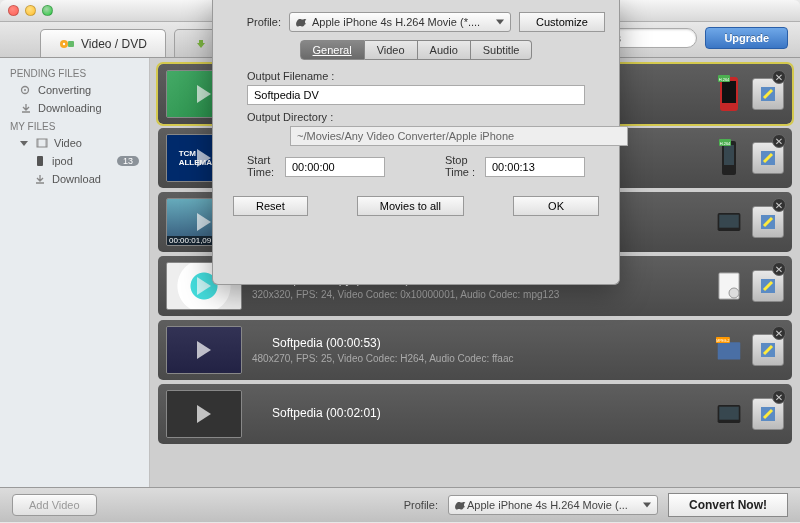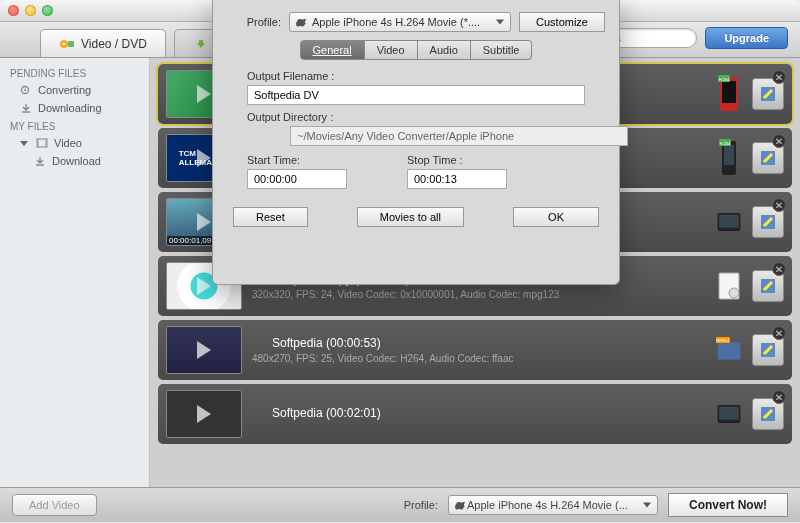--- a/index.html
+++ b/index.html
@@ -62,21 +62,21 @@
 .subtab { padding: 3px 12px; background: linear-gradient(#e8e8e8,#d0d0d0); border: 1px solid #888; font-size: 11px; cursor:pointer; }
 .subtab + .subtab { border-left: none; }
 .subtab:first-child { border-radius: 4px 0 0 4px; text-decoration: underline; }
 .subtab:last-child { border-radius: 0 4px 4px 0; }
 .subtab.active { background: linear-gradient(#888,#6a6a6a); color: #fff; }
 .field-block { padding: 0 20px; }
 .flabel { margin: 6px 0 3px; font-size: 11px; }
 .finput { width: 100%; height: 20px; background: #fff; border: 1px solid #aaa; padding: 0 6px; font-size: 11px; }
 .finput.ro { background: #eee; color: #666; margin-left: 43px; }
 .time-row { display: flex; gap: 60px; margin-top: 8px; }
-.time-col { display: flex; flex-direction: column; }
+.time-col { display: flex; }
 .time-col input { width: 100px; height: 20px; background:#fff; border:1px solid #aaa; padding:0 6px; font-size:11px; margin-top:3px;}
 .panel-btns { display: flex; justify-content: space-between; margin-top: 18px; padding: 0 6px;}
 .panel-btns .cust-btn { padding: 0 22px; }
 
 .thumb .bg1 { width:100%;height:100%; background:linear-gradient(135deg,#4a6,#284);}
 .thumb .bg2 { width:100%;height:100%; background:#002a6b; display:flex;align-items:center;justify-content:center;color:#fff;font-size:8px;font-weight:bold;}
 .thumb .bg3 { width:100%;height:100%; background:linear-gradient(#6ab,#357);}
 .thumb .bg4 { width:100%;height:100%; background:radial-gradient(circle,#4dd 30%,#fff 32%,#fff 60%,#eee 62%);}
 .thumb .bg5 { width:100%;height:100%; background:linear-gradient(#335,#224);}
 .thumb .bg6 { width:100%;height:100%; background:#333;}
@@ -136,20 +136,27 @@
       <span class="disclosure"></span>
       <svg class="sicon" viewBox="0 0 12 10">
           <rect x="1" y="1" width="10" height="8" fill="none" stroke="#888"></rect>
           <rect x="1" y="1" width="2" height="8" fill="#888" opacity="0.4"></rect>
           <rect x="9" y="1" width="2" height="8" fill="#888" opacity="0.4"></rect>
         </svg>
       <span>Video</span>
     </div>
     <div class="side-item sub">
       <svg class="sicon" viewBox="0 0 12 10">
+          <rect x="3" y="0" width="6" height="10" rx="1" fill="#555"></rect>
+        </svg>
+      <span>ipod</span>
+      <span class="badge">13</span>
+    </div>
+    <div class="side-item sub">
+      <svg class="sicon" viewBox="0 0 12 10">
           <path d="M6 1v5M3 4l3 3 3-3M2 9h8" stroke="#888" stroke-width="1.3" fill="none"></path>
         </svg>
       <span>Download</span>
     </div>
   </div>
 
   <div class="main">
     <div class="item-list">
 
       <div class="item selected">

